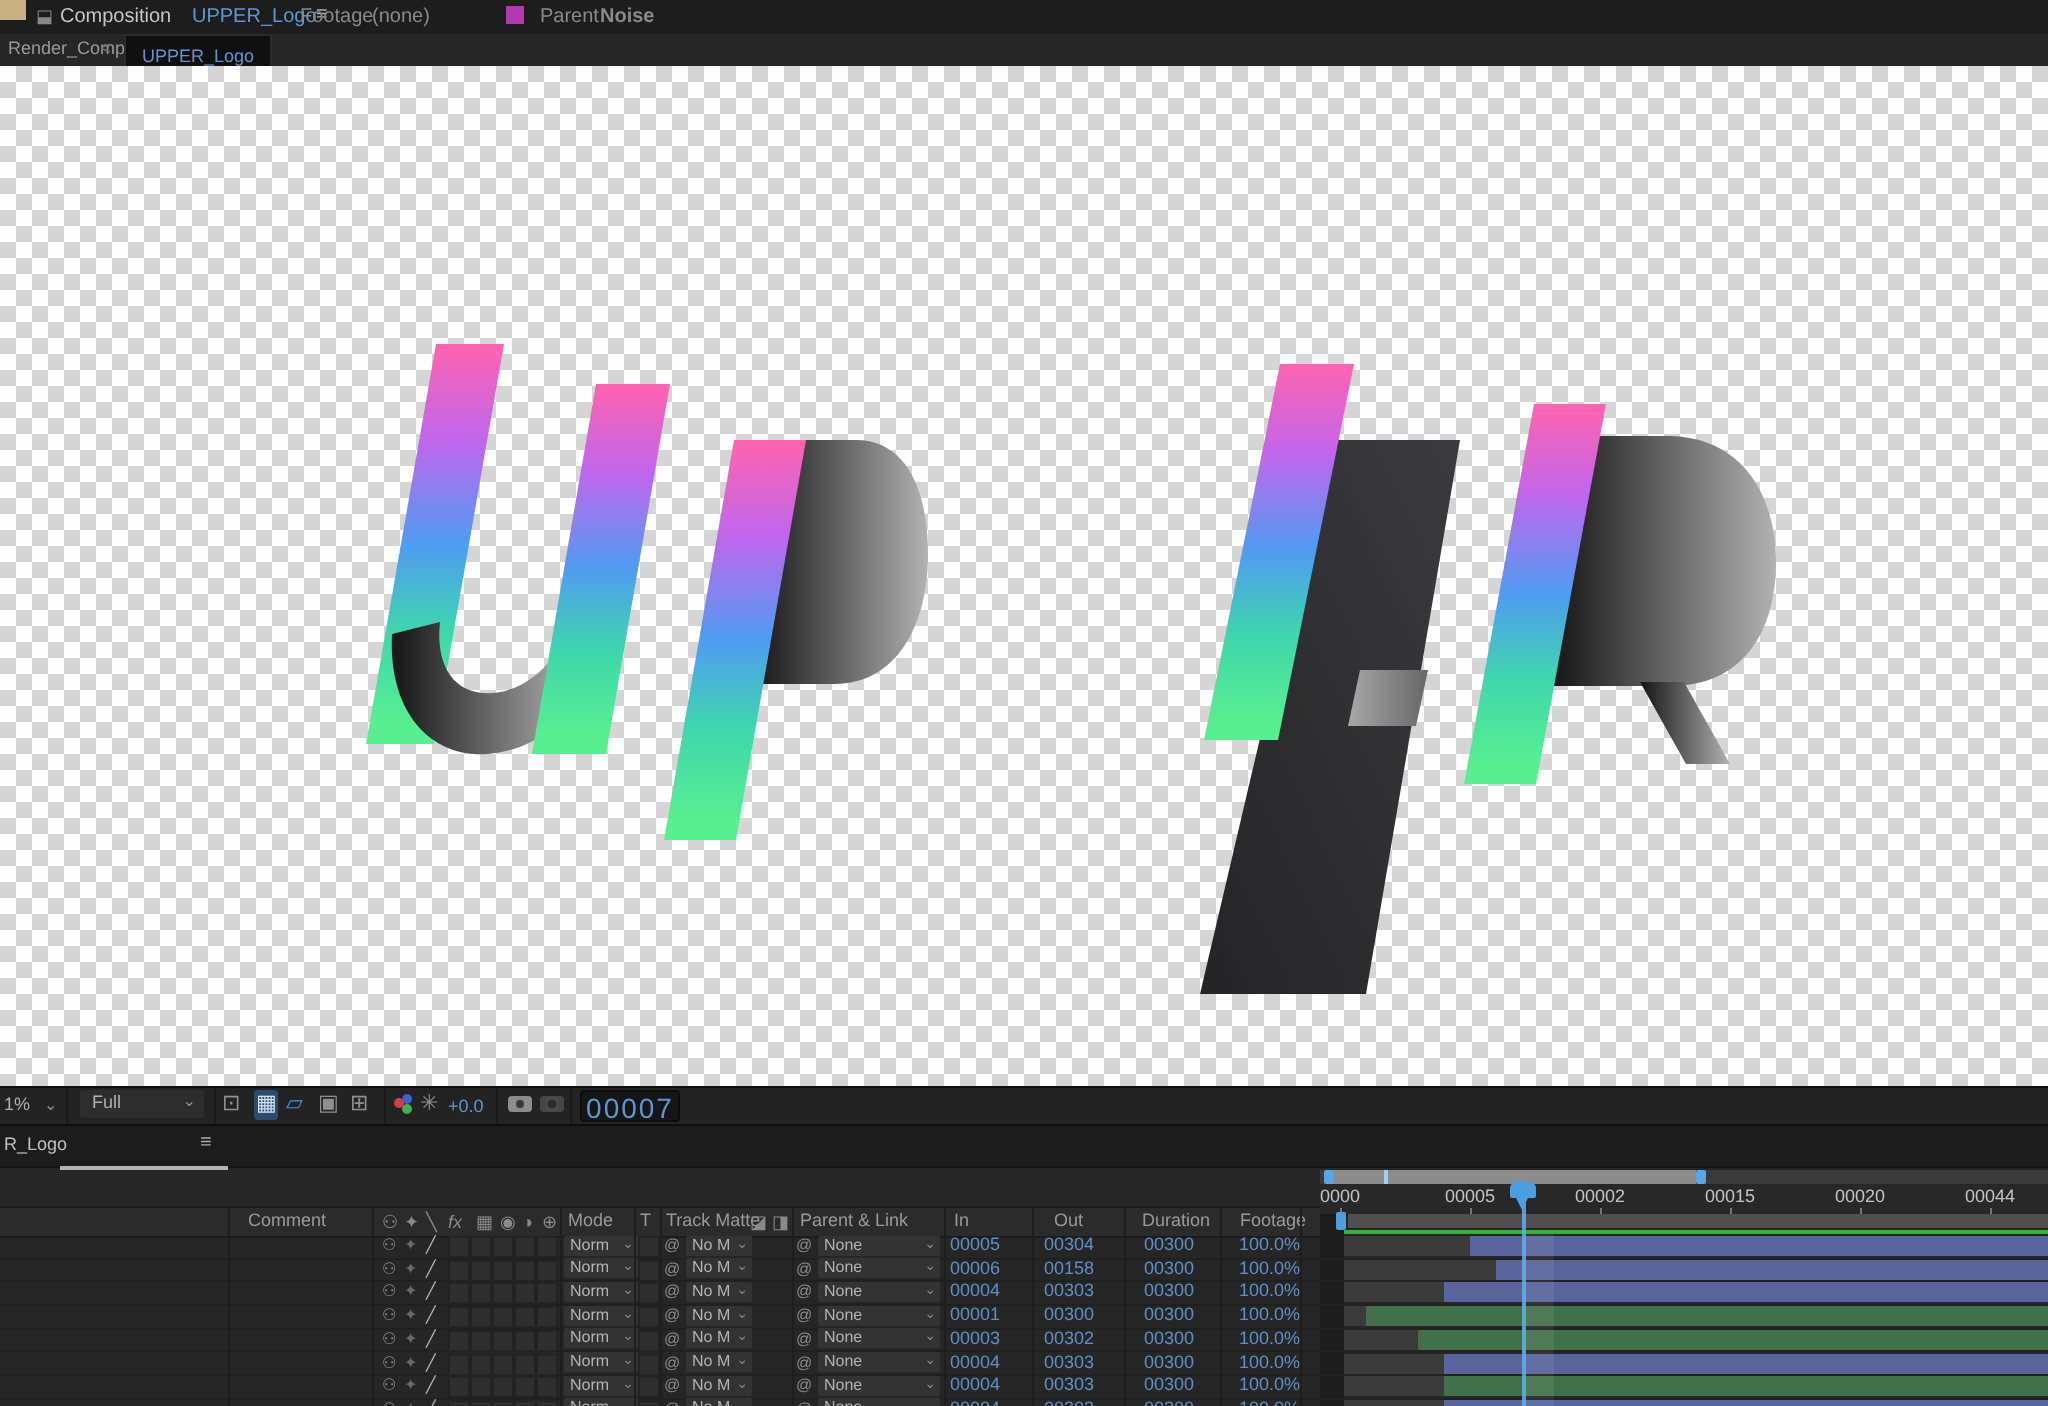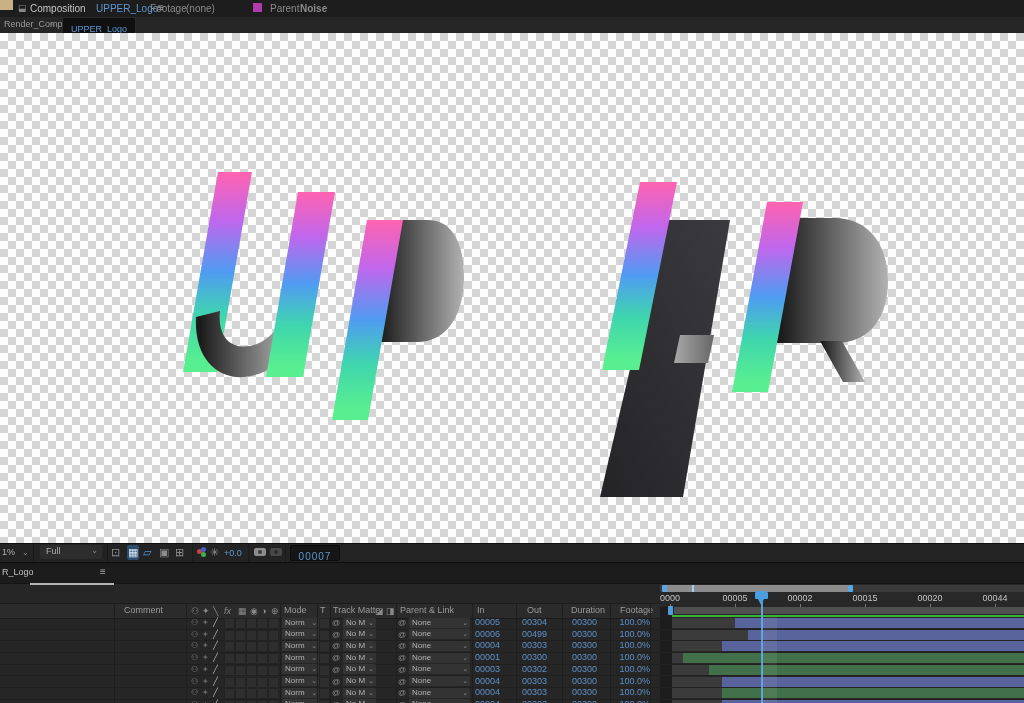--- a/index.html
+++ b/index.html
@@ -170,21 +170,21 @@
       <span class="rgbdot" style="left:201px;top:8px;background:#40b050;"></span>
       <span class="rgbdot" style="left:201px;top:3px;background:#4060d0;"></span>
     </span>
     <span class="tool-ic" style="left:210px;">✳</span>
     <span class="txt blue" style="left:224px;top:4px;font-size:9px;">+0.0</span>
     <div class="vsep" style="left:248px;background:#1a1a1a;"></div>
     <span class="cam" style="left:254px;"></span>
     <span class="cam" style="left:270px;opacity:0.35;"></span>
     <div class="vsep" style="left:285px;background:#1a1a1a;"></div>
     <div class="tool-box" style="left:290px;width:48px;background:#161616;border:1px solid #0d0d0d;text-align:center;">
-      <span class="blue" style="font-size:10px;line-height:13px;letter-spacing:1px;">00007</span>
+      <span class="blue" style="font-size:14px;line-height:13px;letter-spacing:1px;">00007</span>
     </div>
   </div>
 
   <div id="tl" class="abs">
 
     <div id="tl-tabbar">
       <span class="txt" style="left:2px;top:4px;color:#c0c0c0;font-size:9px;">R_Logo</span>
       <span class="txt" style="left:100px;top:3px;color:#aaa;">≡</span>
     </div>
     <div id="tab-underline"></div>
@@ -252,21 +252,21 @@
           <span class="swcell" style="left:246px;"></span>
           <span class="swcell" style="left:257px;"></span>
           <span class="swcell" style="left:268px;"></span>
           <span class="ddbox" style="left:282px;width:34px;">Norm<span class="ddchev">⌄</span></span>
           <span class="swcell" style="left:319px;"></span>
           <span class="rowic" style="left:332px;">@</span>
           <span class="ddbox" style="left:343px;width:30px;">No M<span class="ddchev">⌄</span></span>
           <span class="rowic" style="left:398px;">@</span>
           <span class="ddbox" style="left:409px;width:58px;">None<span class="ddchev">⌄</span></span>
           <span class="val" style="left:460px;width:40px;">00006</span>
-          <span class="val" style="left:507px;width:40px;">00499</span>
+          <span class="val" style="left:507px;width:40px;">00158</span>
           <span class="val" style="left:557px;width:40px;">00300</span>
           <span class="val" style="left:605px;width:45px;">100.0%</span>
         </div>
         <div class="trow" style="top: 23.4px;">
           <span class="rowic" style="left:191px;">⚇</span>
           <span class="rowic" style="left:202px;color:#6a6a6a;">✦</span>
           <span class="rowic" style="left:213px;color:#b5b5b5;">╱</span>
           <span class="swcell" style="left:224px;"></span>
           <span class="swcell" style="left:235px;"></span>
           <span class="swcell" style="left:246px;"></span>

